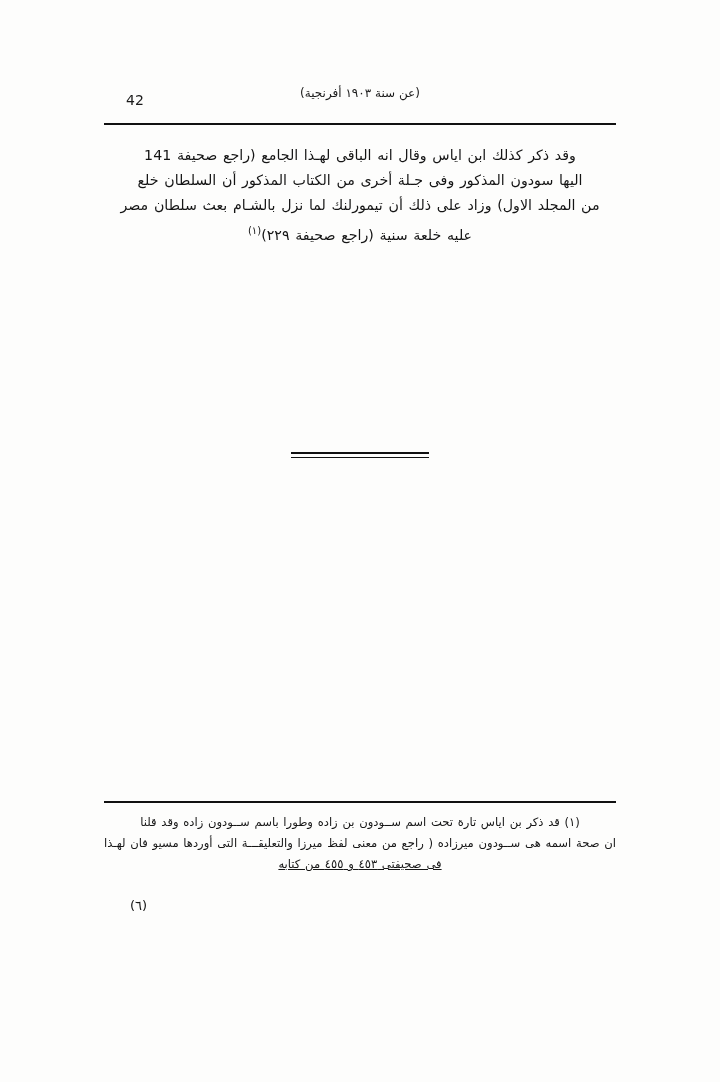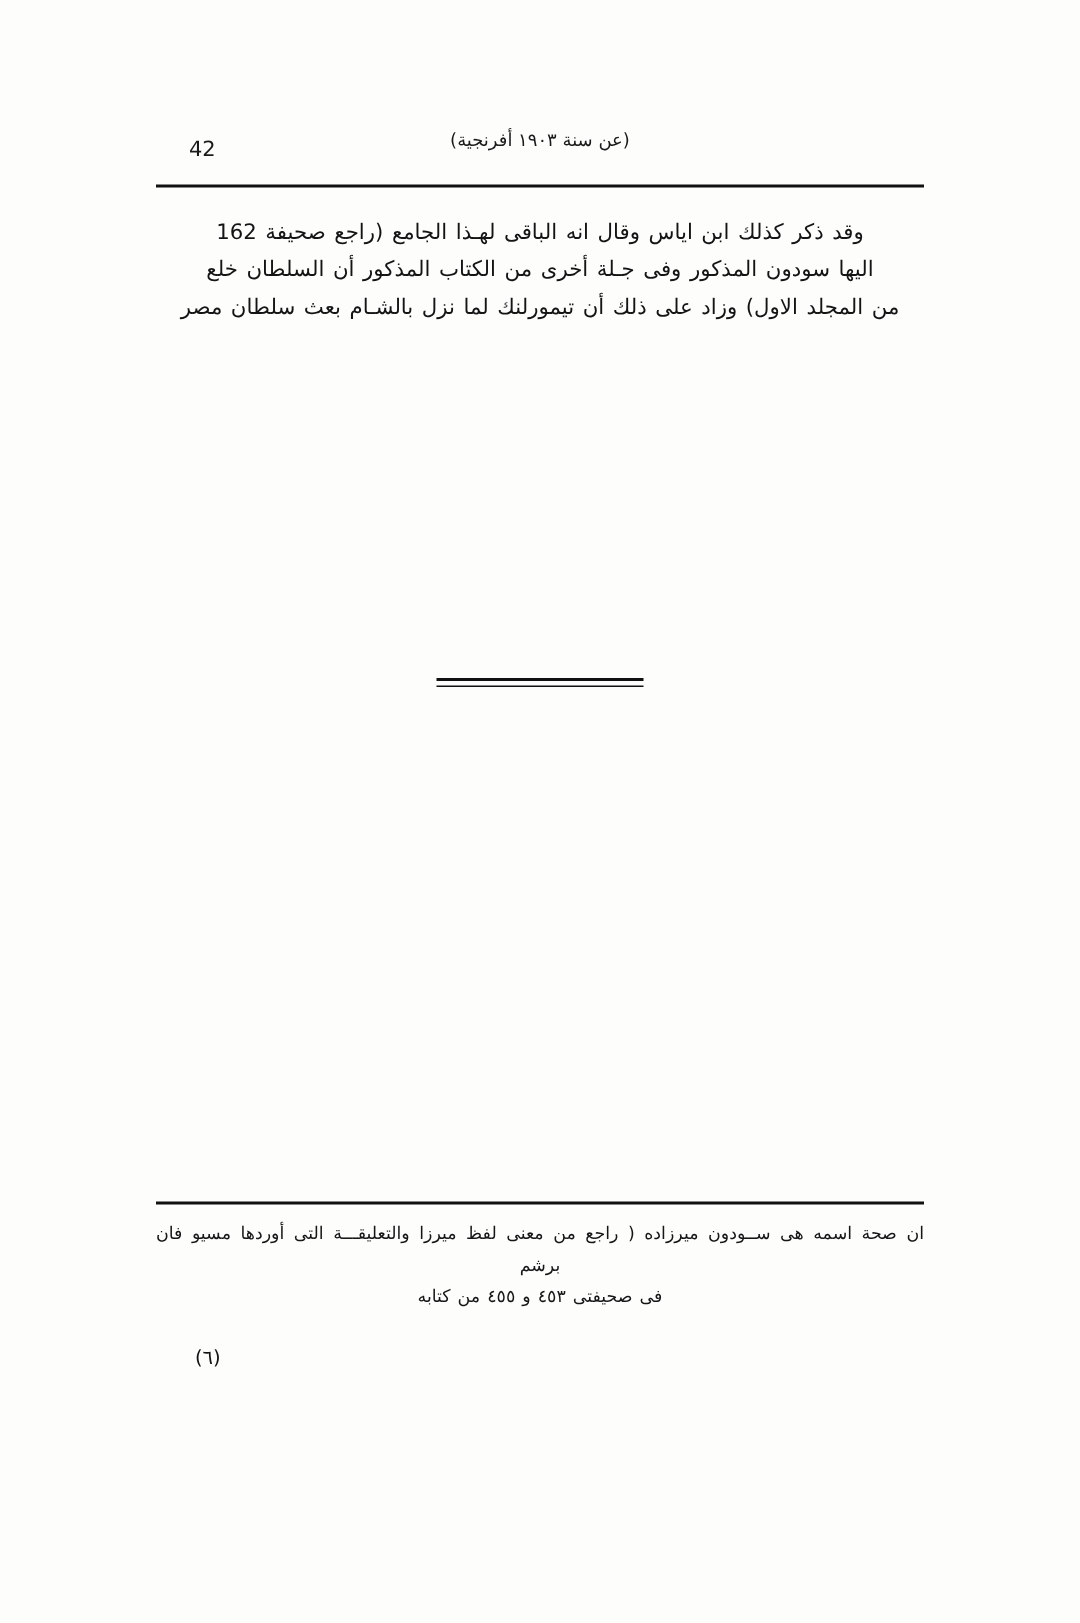--- a/index.html
+++ b/index.html
@@ -124,20 +124,21 @@
     text-align: justify;
   }
   .footnote p {
     margin: 0;
     text-align: justify;
     text-align-last: center;
     word-spacing: 1px;
   }
   .footnote p.fn-last {
     text-align: right;
+    text-decoration: underline;
   }
 
   
   .gathering {
     position: absolute;
     top: 898px;
     left: 130px;
     font-size: 13px;
     color: #141414;
   }
@@ -148,32 +149,34 @@
 <div class="page">
 
   <div class="header">
     <span class="header-center">(عن سنة ١٩٠٣ أفرنجية)</span>
     <span class="page-number">42</span>
   </div>
 
   <div class="rule-top"></div>
 
   <div class="body-block">
-    <p>وقد ذكر كذلك ابن اياس وقال انه الباقى لهـذا الجامع (راجع صحيفة 162</p>
+    <p>وقد ذكر كذلك ابن اياس وقال انه الباقى لهـذا الجامع (راجع صحيفة 141</p>
     <p>اليها سودون المذكور وفى جـلة أخرى من الكتاب المذكور أن السلطان خلع</p>
     <p>من المجلد الاول) وزاد على ذلك أن تيمورلنك لما نزل بالشـام بعث سلطان مصر</p>
+    <p class="last-line"><span>عليه خلعة سنية (راجع صحيفة ٢٢٩)</span><sup class="fnref">(١)</sup></p>
   </div>
 
   <div class="mid-ornament">
     <div class="l1"></div>
     <div class="l2"></div>
   </div>
 
   <div class="rule-footnote"></div>
 
   <div class="footnote">
-    <p>ان صحة اسمه هى ســودون ميرزاده ( راجع من معنى لفظ ميرزا والتعليقـــة التى أوردها مسيو فان برشم</p>
+    <p>(١)  قد ذكر بن اياس تارة تحت اسم ســودون بن زاده  وطورا باسم ســودون زاده وقد قلنا</p>
+    <p>ان صحة اسمه هى ســودون ميرزاده ( راجع من معنى لفظ ميرزا والتعليقـــة التى أوردها مسيو فان لهـذا</p>
     <p class="fn-last">فى صحيفتى ٤٥٣ و ٤٥٥ من كتابه</p>
   </div>
 
   <div class="gathering">(٦)</div>
 
 </div>
 
 </body></html>

